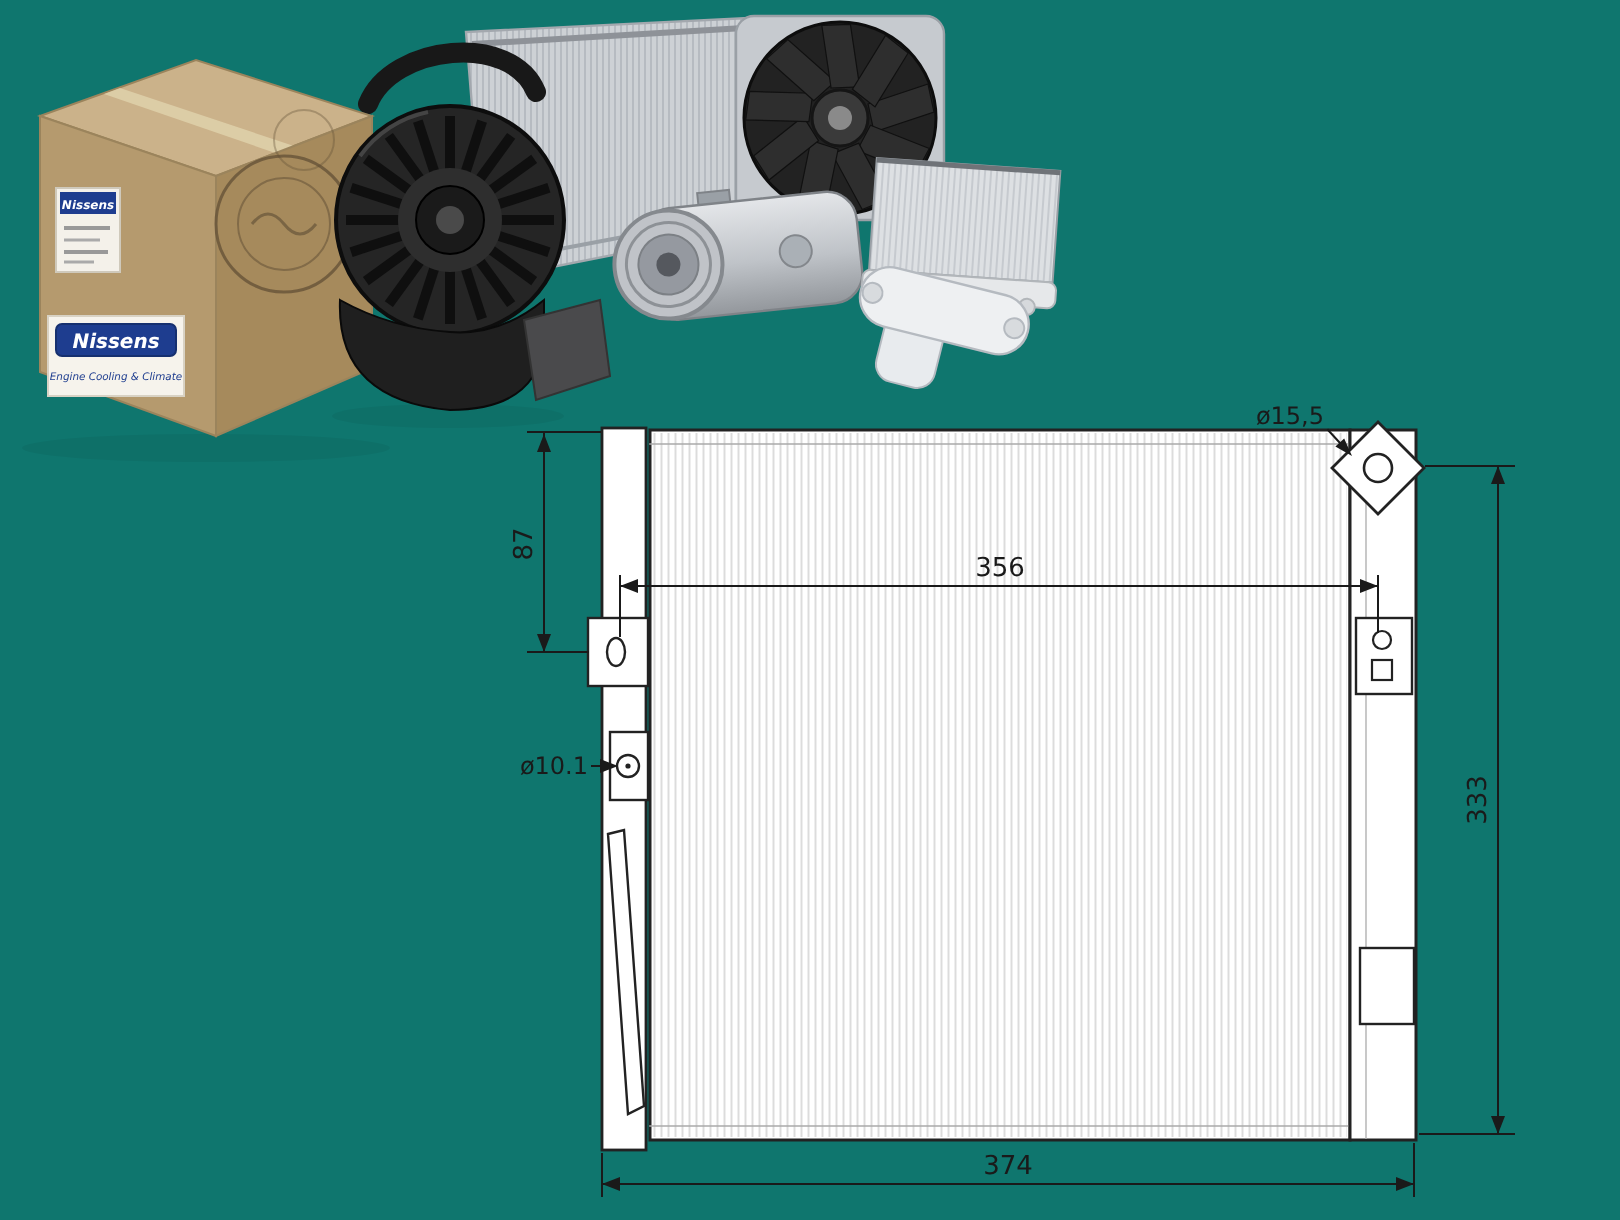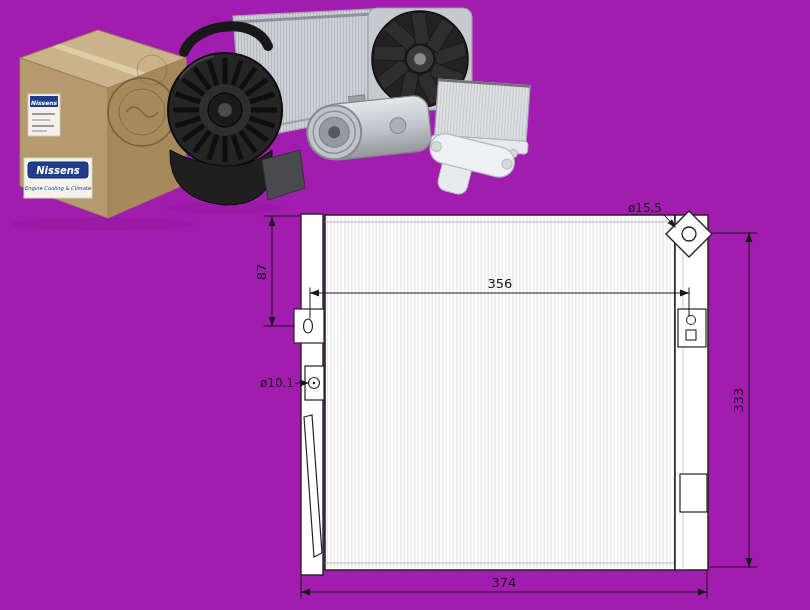--- a/index.html
+++ b/index.html
@@ -1,19 +1,19 @@
 <!DOCTYPE html>
 <html><head>
 <meta charset="utf-8">
 <style>
   html,body{margin:0;padding:0;background:#ffffff;}
   .screenshot{
     position:relative;
     width:810px;height:610px;
-    background:#a21caf;
+    background:#0f766e;
     outline:1px solid #d9d9d9;
     overflow:hidden;
     font-family:"DejaVu Sans", sans-serif;
   }
   svg{position:absolute;left:0;top:0;}
   text.dim{
     font-family:"DejaVu Sans", sans-serif;
     font-size:13px;
     fill:#1a1a1a;
   }

